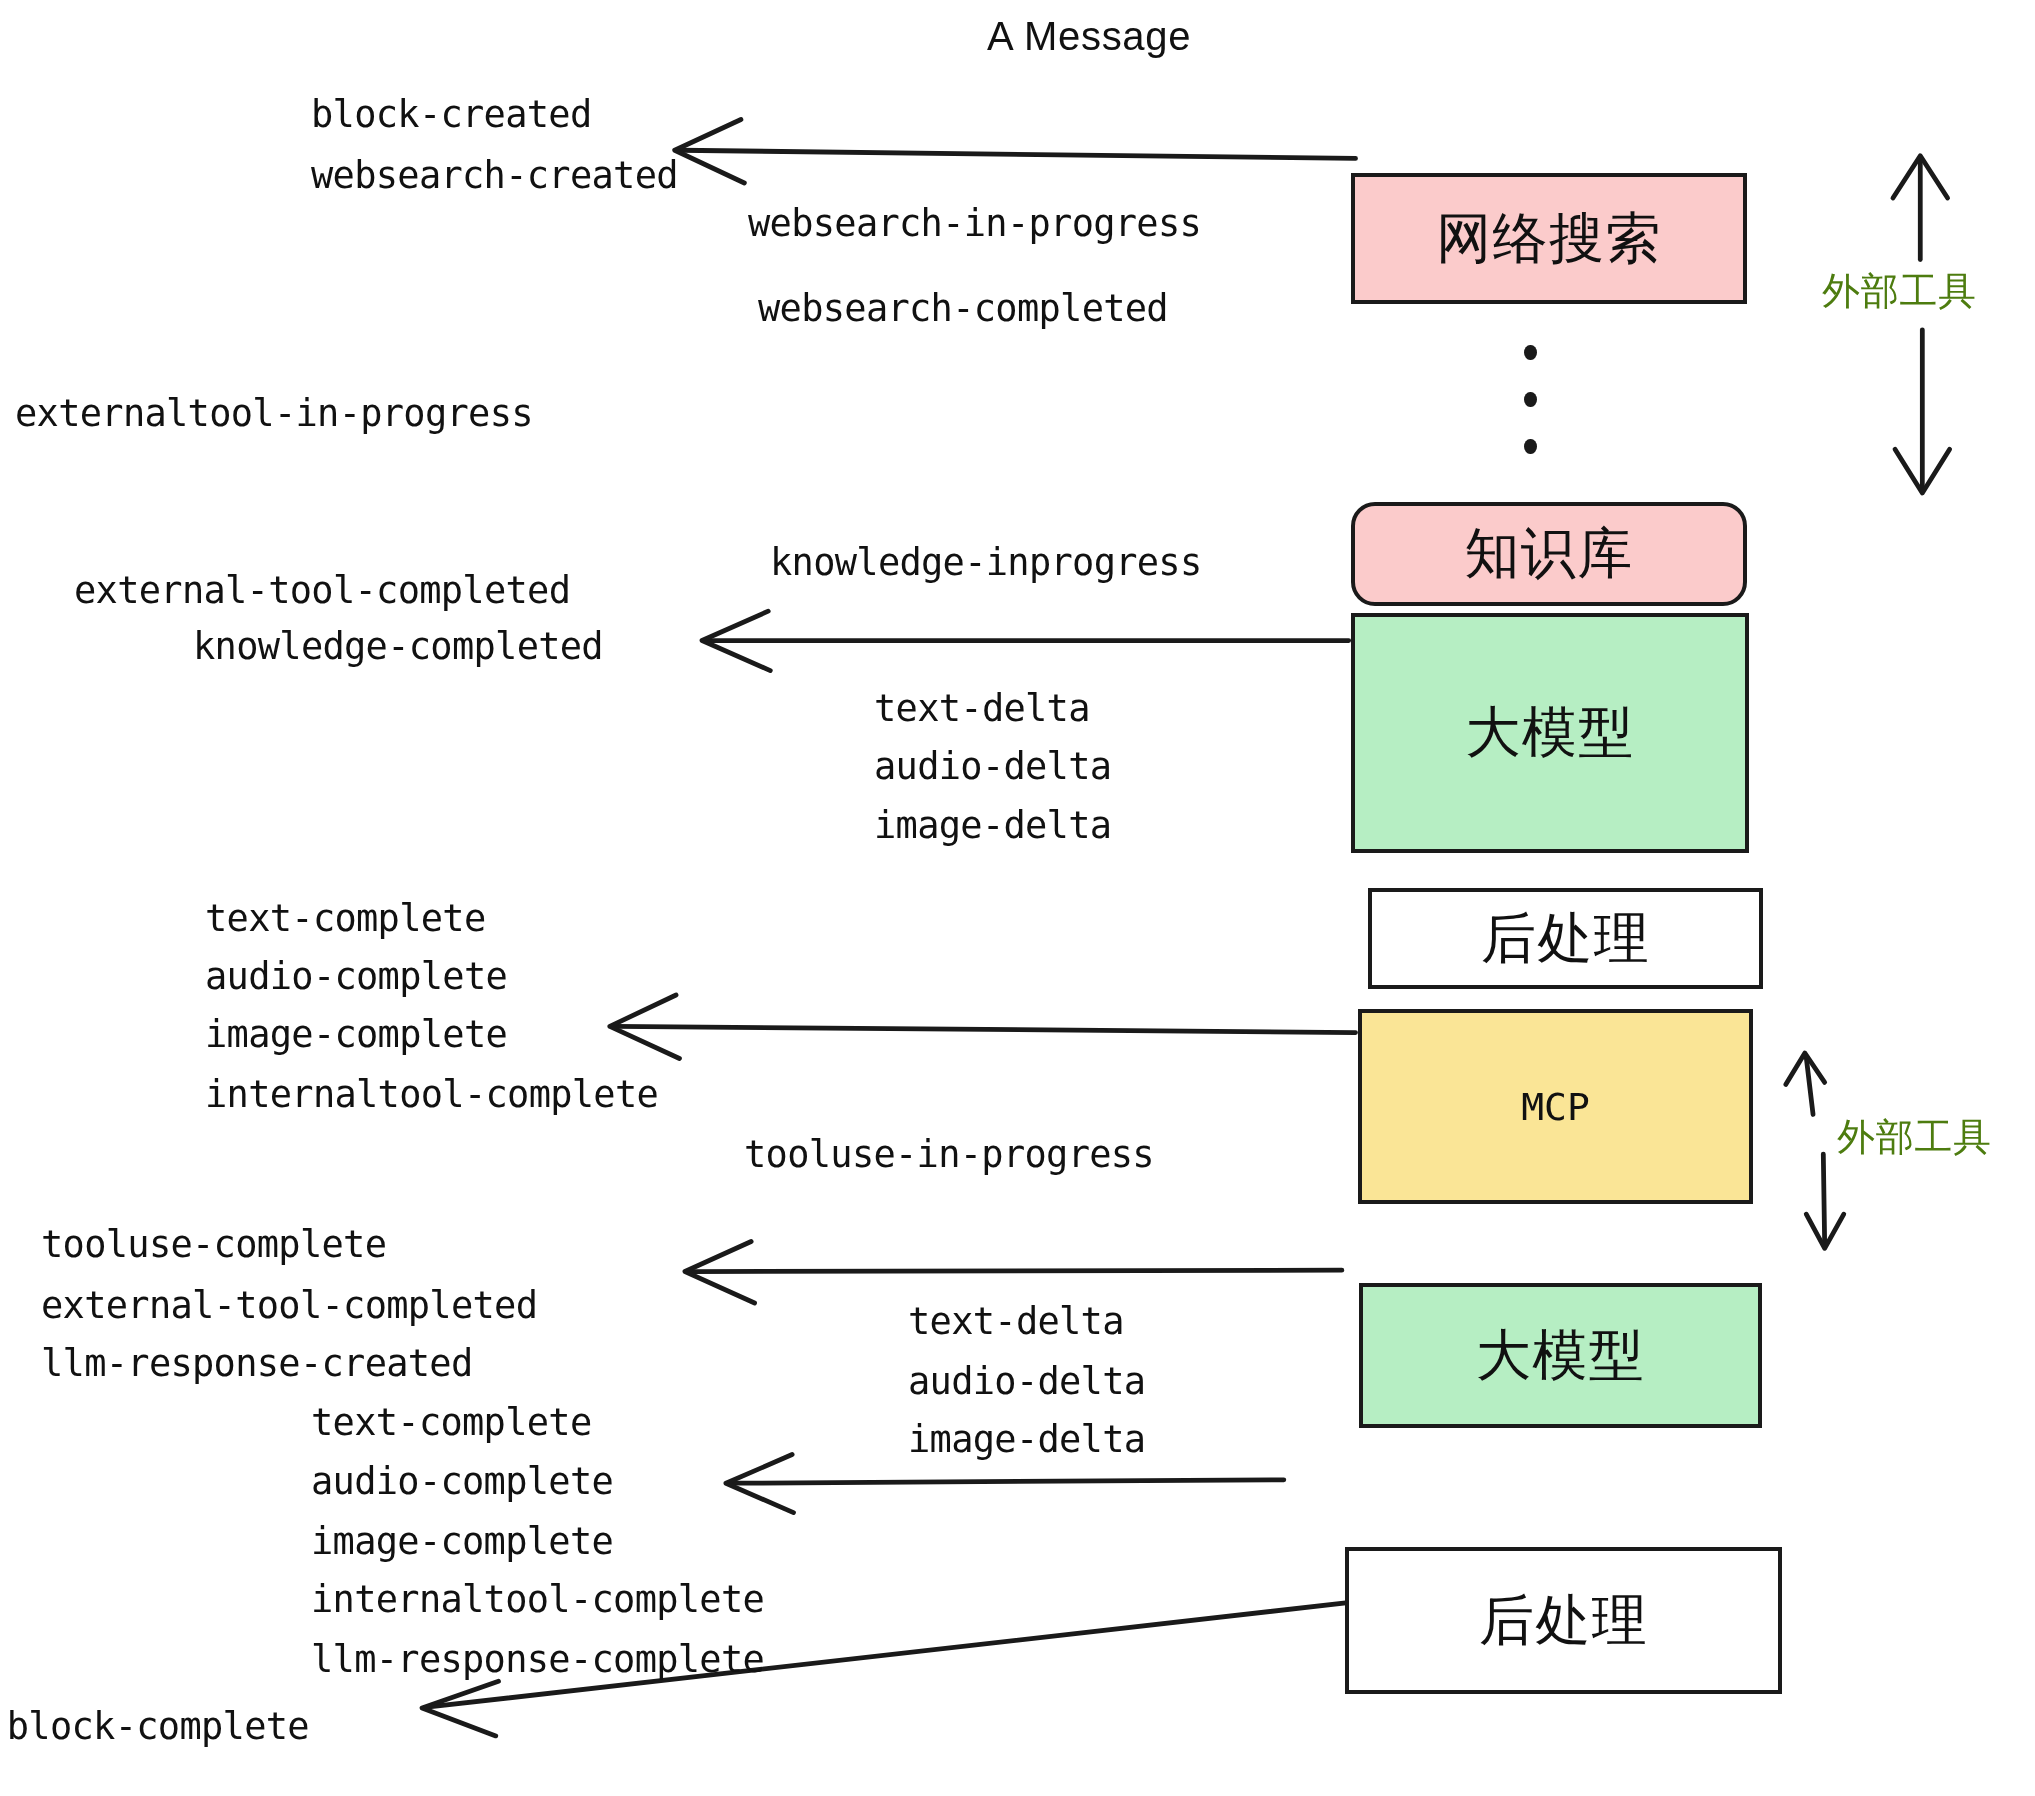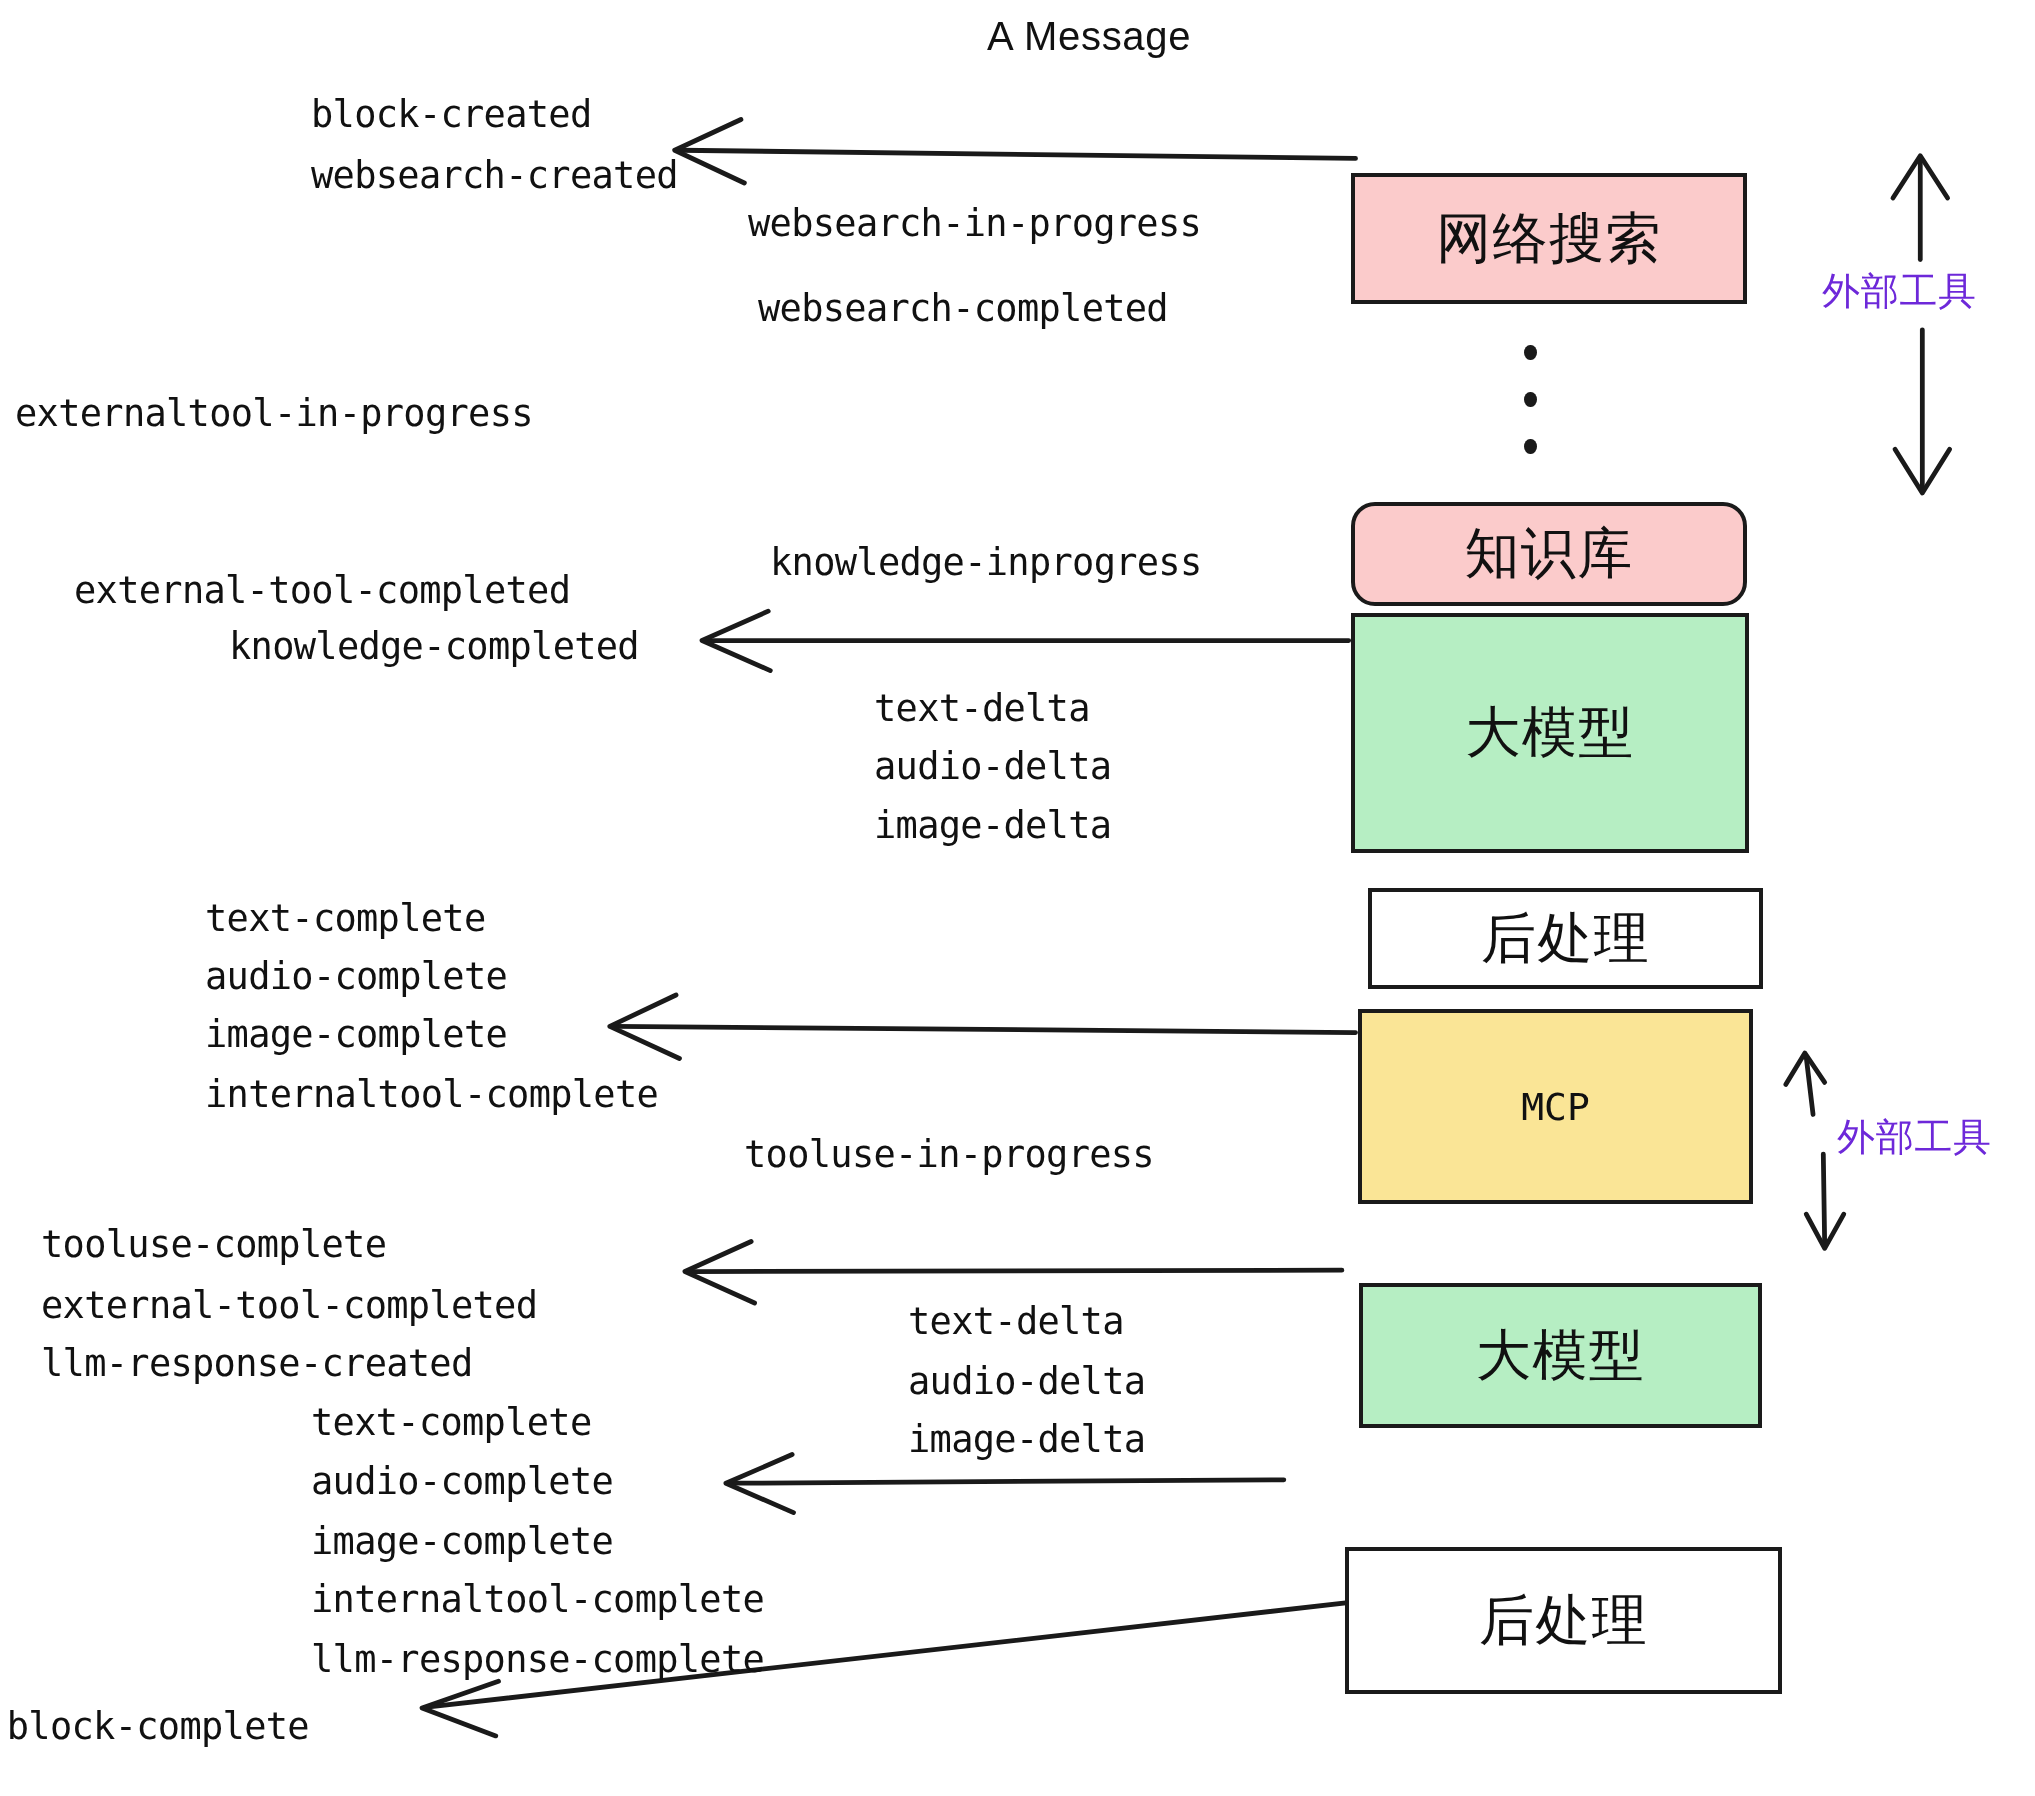--- a/index.html
+++ b/index.html
@@ -46,21 +46,21 @@
   }
   .node.mono {
     font-family: "DejaVu Sans Mono", monospace;
     font-size: 38px;
     letter-spacing: 0px;
   }
   .grouplabel {
     position: absolute;
     font-family: "DejaVu Sans", sans-serif;
     font-size: 38px;
-    color: #6d28d9;
+    color: #4d7c0f;
     white-space: pre;
     letter-spacing: 0.7px;
   }
   .dots {
     position: absolute;
     display: flex;
     flex-direction: column;
     align-items: center;
     justify-content: space-between;
   }
@@ -179,21 +179,21 @@
     <span>后处理</span>
   </div>
 
   <div class="evt" style="left:311px; top:96px;">block-created</div>
   <div class="evt" style="left:311px; top:157px;">websearch-created</div>
   <div class="evt" style="left:748px; top:205px;">websearch-in-progress</div>
   <div class="evt" style="left:758px; top:290px;">websearch-completed</div>
   <div class="evt" style="left:15px;  top:395px;">externaltool-in-progress</div>
   <div class="evt" style="left:770px; top:544px;">knowledge-inprogress</div>
   <div class="evt" style="left:74px; top:572px;">external-tool-completed</div>
-  <div class="evt" style="left:193px; top:628px;margin-left:36px;">knowledge-completed</div>
+  <div class="evt" style="left:193px; top:628px;">knowledge-completed</div>
   <div class="evt" style="left:874px; top:690px;">text-delta</div>
   <div class="evt" style="left:874px; top:748px;">audio-delta</div>
   <div class="evt" style="left:874px; top:807px;">image-delta</div>
 
   <div class="evt" style="left:205px; top:900px;">text-complete</div>
   <div class="evt" style="left:205px; top:958px;">audio-complete</div>
   <div class="evt" style="left:205px; top:1016px;">image-complete</div>
   <div class="evt" style="left:205px; top:1076px;">internaltool-complete</div>
   <div class="evt" style="left:744px; top:1136px;">tooluse-in-progress</div>
 

